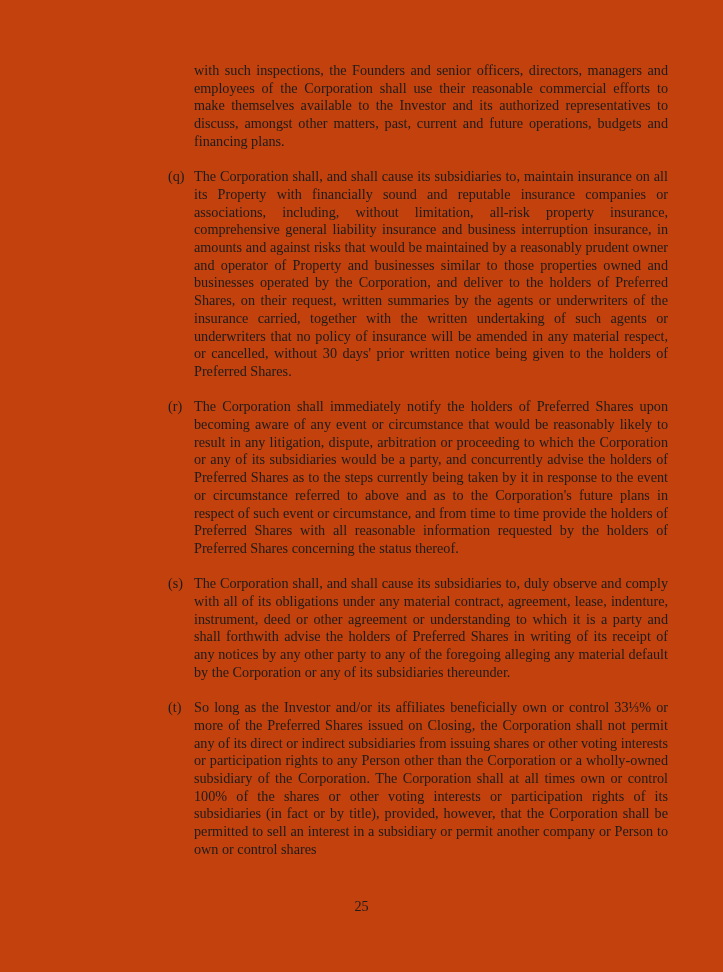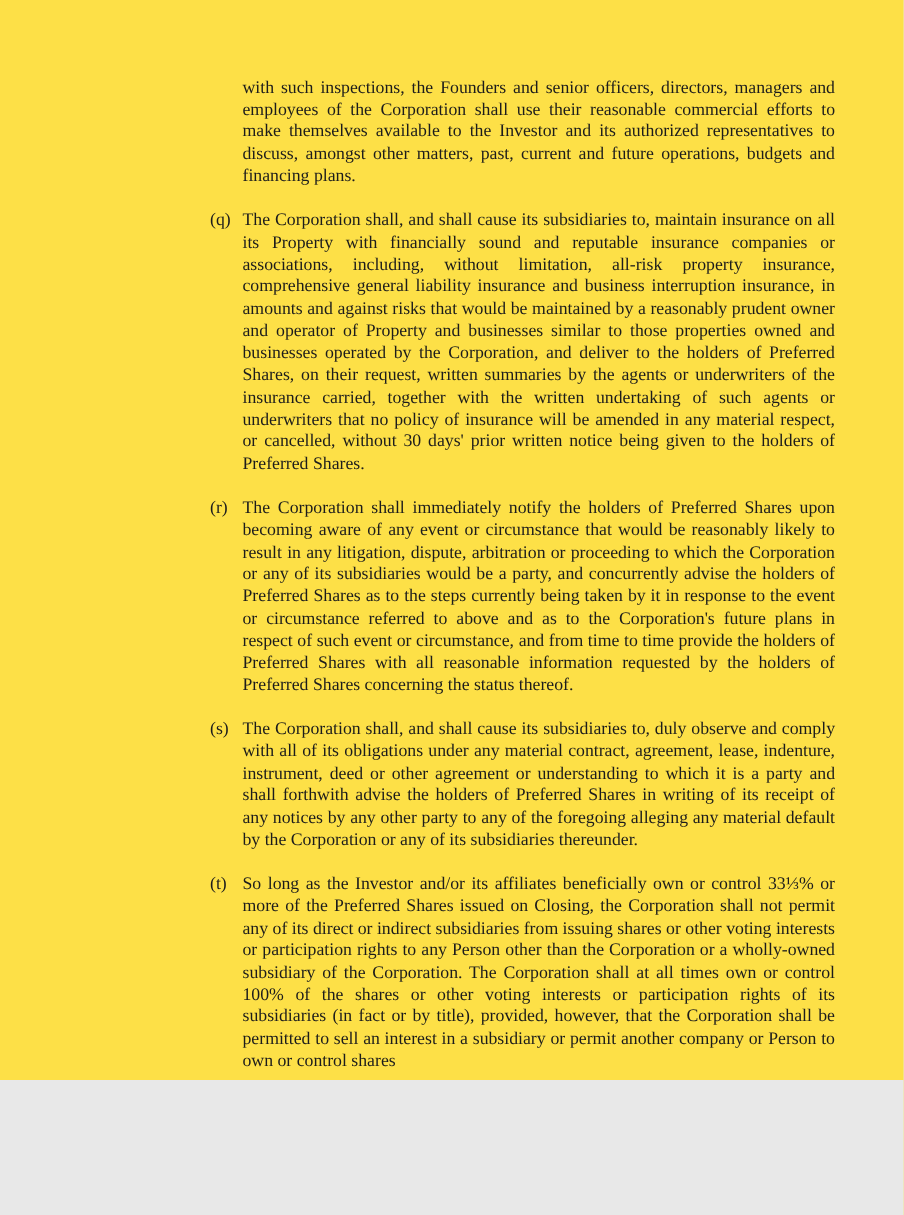--- a/index.html
+++ b/index.html
@@ -3,23 +3,23 @@
 <meta charset="utf-8">
 <style>
   html, body {
     margin: 0;
     padding: 0;
     background: #e8e8e8;
   }
   .page {
     position: relative;
     width: 723px;
-    height: 864px;
+    height: 972px;
     margin: 0 auto;
-    background: #fde047;
+    background: #c2410c;
     font-family: "Liberation Serif", serif;
     color: #1c1c1c;
     overflow: hidden;
   }
   .text-block {
     position: absolute;
     left: 168px;
     top: 62px;
     width: 500px;
     font-size: 14.2px;
@@ -77,14 +77,15 @@
       <span>The Corporation shall, and shall cause its subsidiaries to, duly observe and comply with all of its obligations under any material contract, agreement, lease, indenture, instrument, deed or other agreement or understanding to which it is a party and shall forthwith advise the holders of Preferred Shares in writing of its receipt of any notices by any other party to any of the foregoing alleging any material default by the Corporation or any of its subsidiaries thereunder.</span>
     </div>
 
     <div class="para">
       <span class="label">(t)</span>
       <span>So long as the Investor and/or its affiliates beneficially own or control 33⅓% or more of the Preferred Shares issued on Closing, the Corporation shall not permit any of its direct or indirect subsidiaries from issuing shares or other voting interests or participation rights to any Person other than the Corporation or a wholly-owned subsidiary of the Corporation. The Corporation shall at all times own or control 100% of the shares or other voting interests or participation rights of its subsidiaries (in fact or by title), provided, however, that the Corporation shall be permitted to sell an interest in a subsidiary or permit another company or Person to own or control shares</span>
     </div>
 
   </div>
 
+  <div class="page-number">25</div>
 
 </div>
 
 </body></html>

